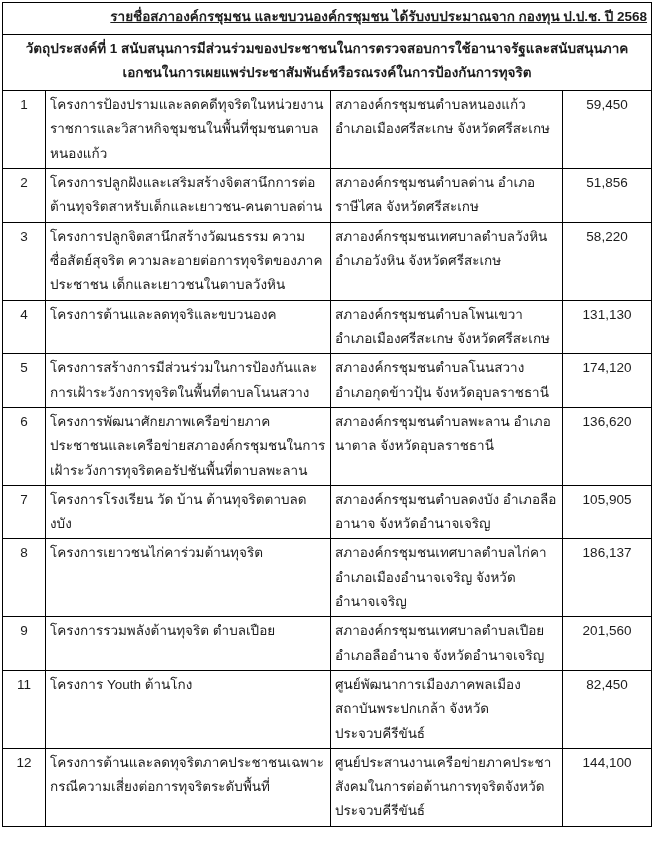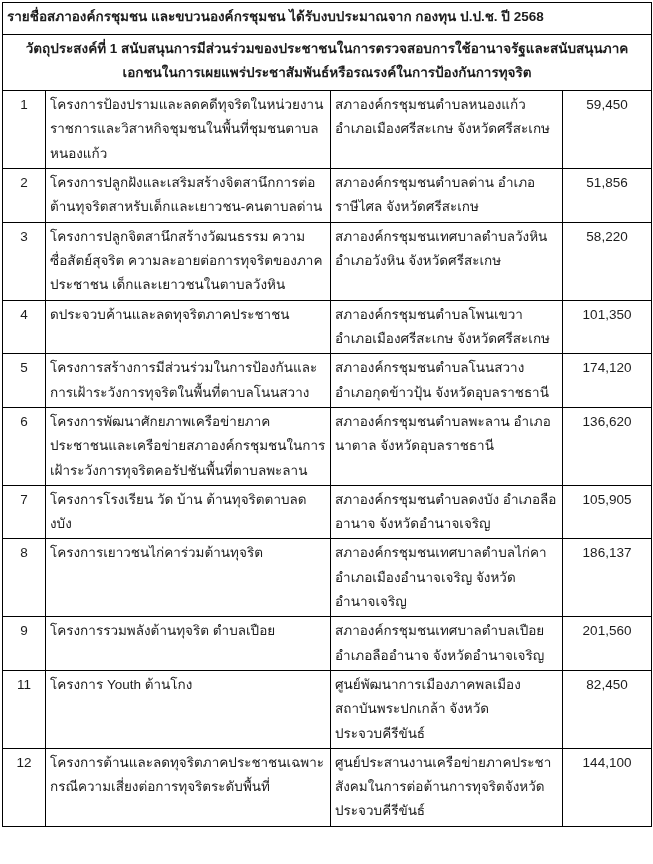--- a/index.html
+++ b/index.html
@@ -22,25 +22,26 @@
   table.doc-table td {
     border: 1px solid #000000;
     vertical-align: top;
     padding: 2px 4px;
     font-size: 13.5px;
     line-height: 1.8;
     overflow: hidden;
     word-wrap: break-word;
   }
   td.title-cell {
-    text-align: left;
+    text-align: right;
     font-weight: bold;
     font-size: 16px;
     line-height: 1.5;
     padding: 4px 2px;
+    text-decoration: underline;
   }
   td.objective-cell {
     text-align: center;
     font-weight: bold;
     font-size: 14.5px;
     line-height: 1.85;
     padding: 3px 10px;
     margin-left: 20px;
   }
   td.no-cell {
@@ -84,23 +85,23 @@
     <td class="amount-cell">51,856</td>
   </tr>
         <tr class="data-row" style="height: 70px;">
     <td class="no-cell">3</td>
     <td class="project-cell">โครงการปลูกจิตสานึกสร้างวัฒนธรรม ความซื่อสัตย์สุจริต ความละอายต่อการทุจริตของภาคประชาชน เด็กและเยาวชนในตาบลวังหิน</td>
     <td class="org-cell">สภาองค์กรชุมชนเทศบาลตำบลวังหิน อำเภอวังหิน จังหวัดศรีสะเกษ</td>
     <td class="amount-cell">58,220</td>
   </tr>
         <tr class="data-row" style="height: 53px;">
     <td class="no-cell">4</td>
-    <td class="project-cell">ดประจวบค้านและลดทุจริตภาคประชาชน</td>
+    <td class="project-cell">โครงการต้านและลดทุจริและขบวนองค</td>
     <td class="org-cell">สภาองค์กรชุมชนตำบลโพนเขวา อำเภอเมืองศรีสะเกษ จังหวัดศรีสะเกษ</td>
-    <td class="amount-cell">101,350</td>
+    <td class="amount-cell">131,130</td>
   </tr>
         <tr class="data-row" style="height: 53px;">
     <td class="no-cell">5</td>
     <td class="project-cell">โครงการสร้างการมีส่วนร่วมในการป้องกันและการเฝ้าระวังการทุจริตในพื้นที่ตาบลโนนสวาง</td>
     <td class="org-cell">สภาองค์กรชุมชนตำบลโนนสวาง อำเภอกุดข้าวปุ้น จังหวัดอุบลราชธานี</td>
     <td class="amount-cell">174,120</td>
   </tr>
         <tr class="data-row" style="height: 77px;">
     <td class="no-cell">6</td>
     <td class="project-cell">โครงการพัฒนาศักยภาพเครือข่ายภาคประชาชนและเครือข่ายสภาองค์กรชุมชนในการเฝ้าระวังการทุจริตคอรัปชันพื้นที่ตาบลพะลาน</td>

